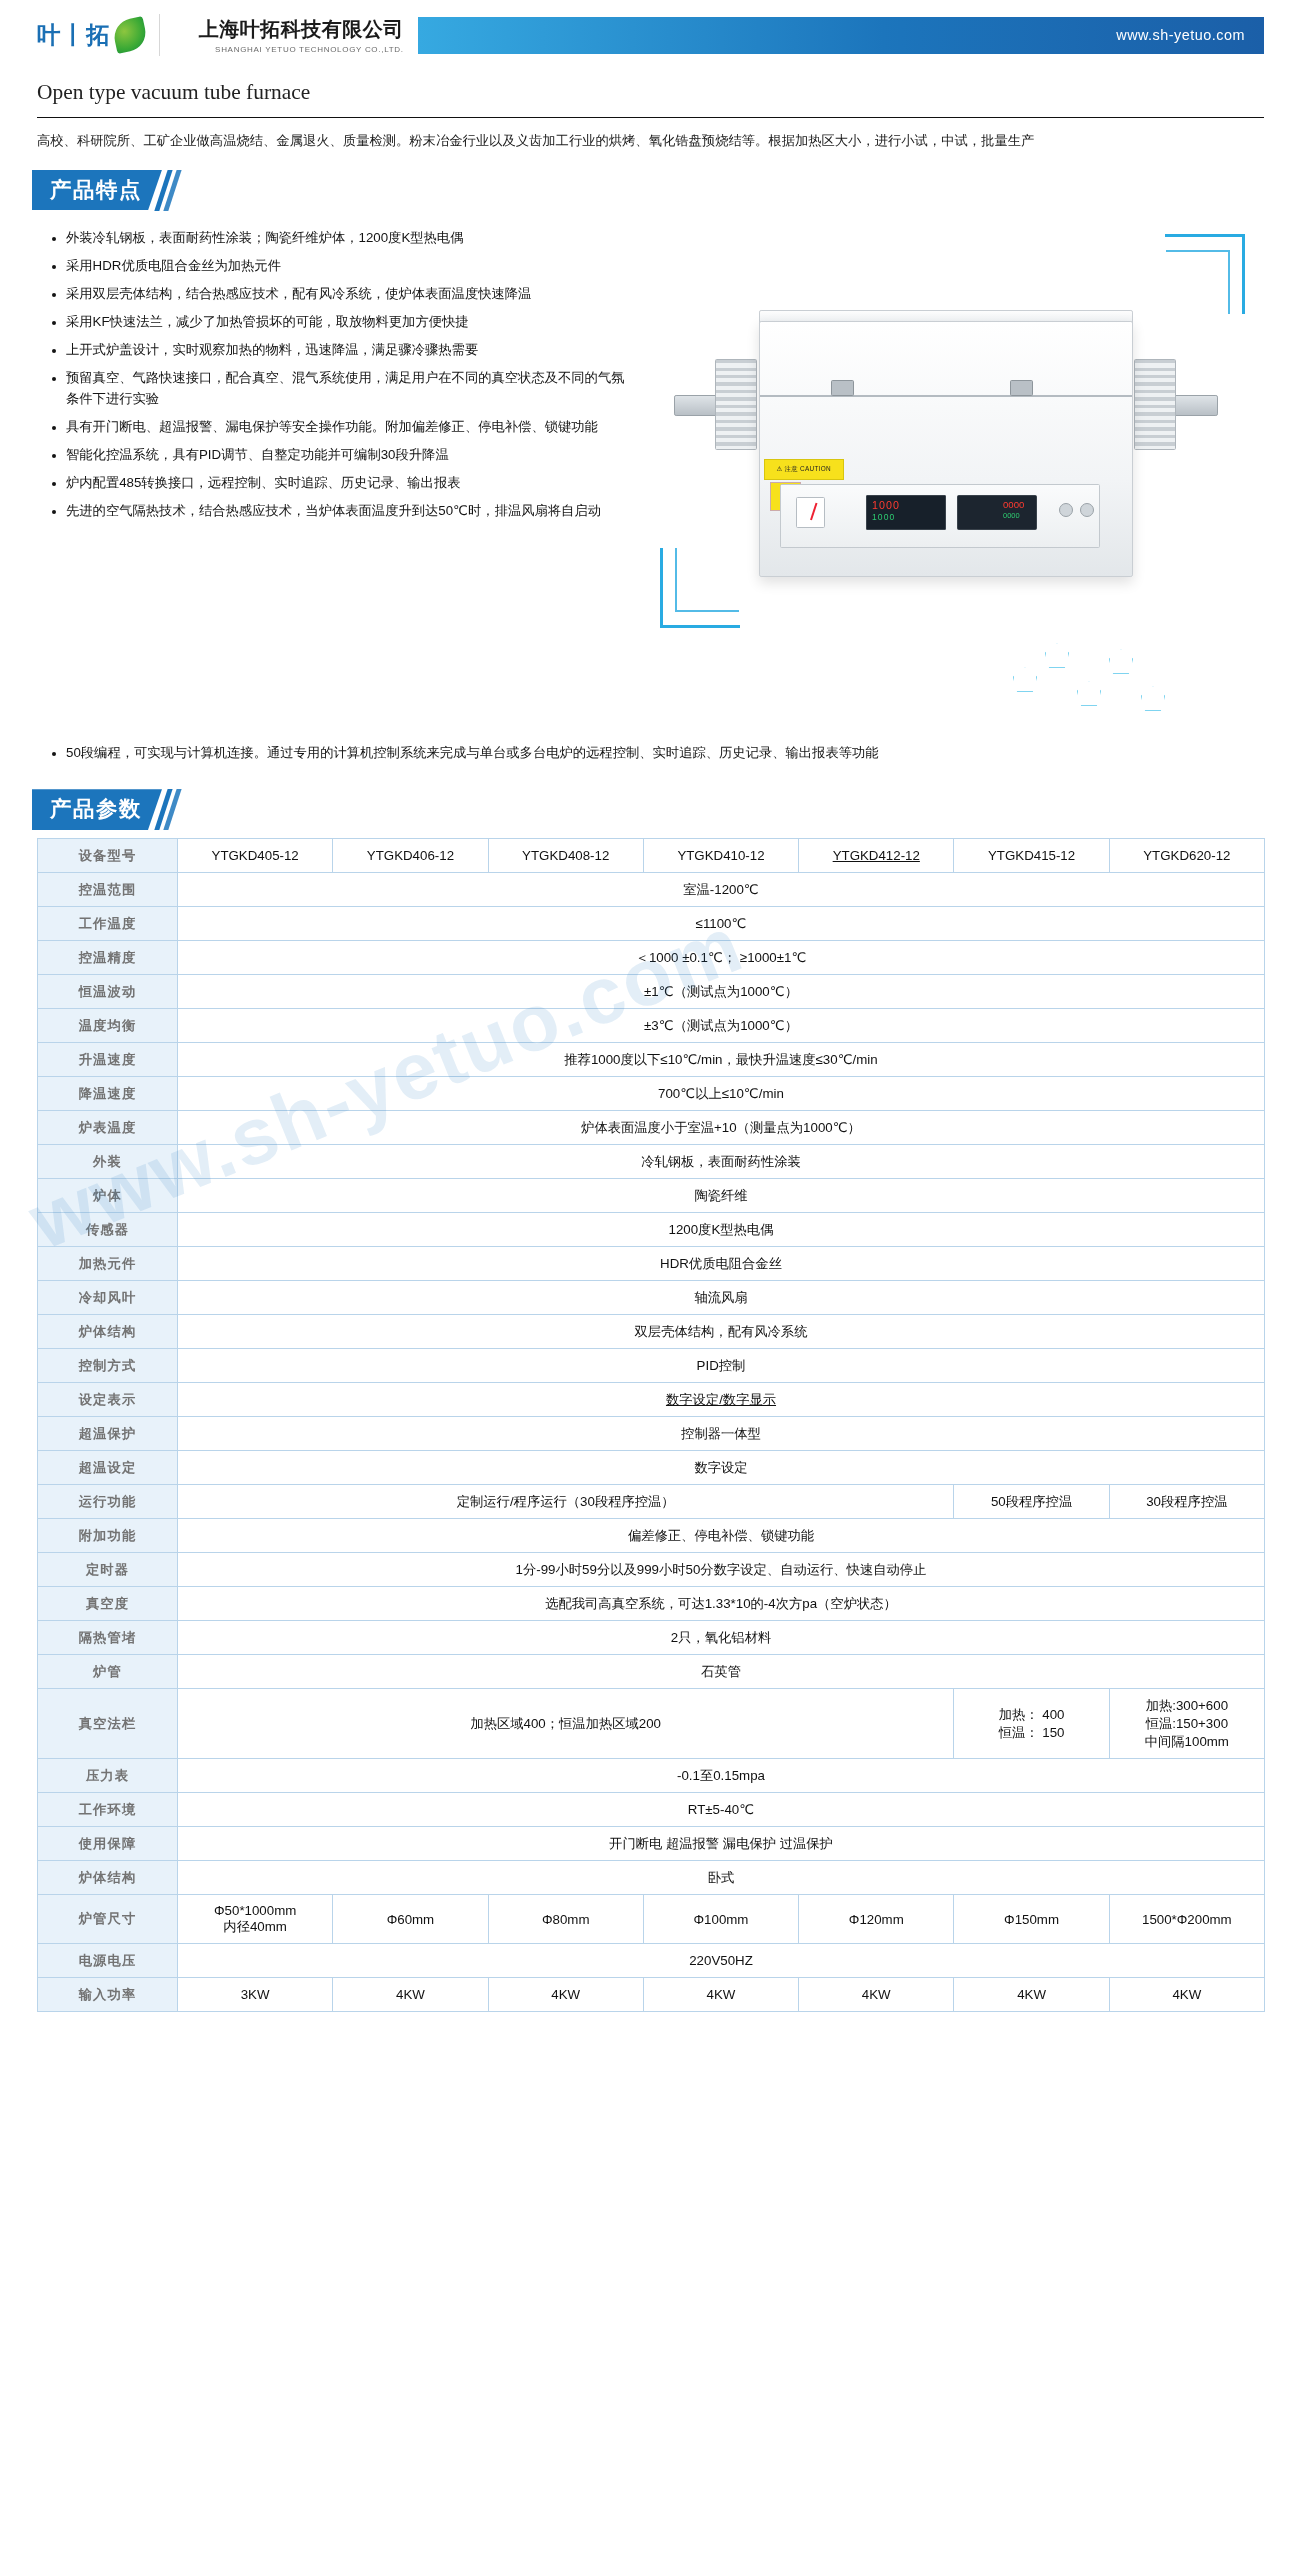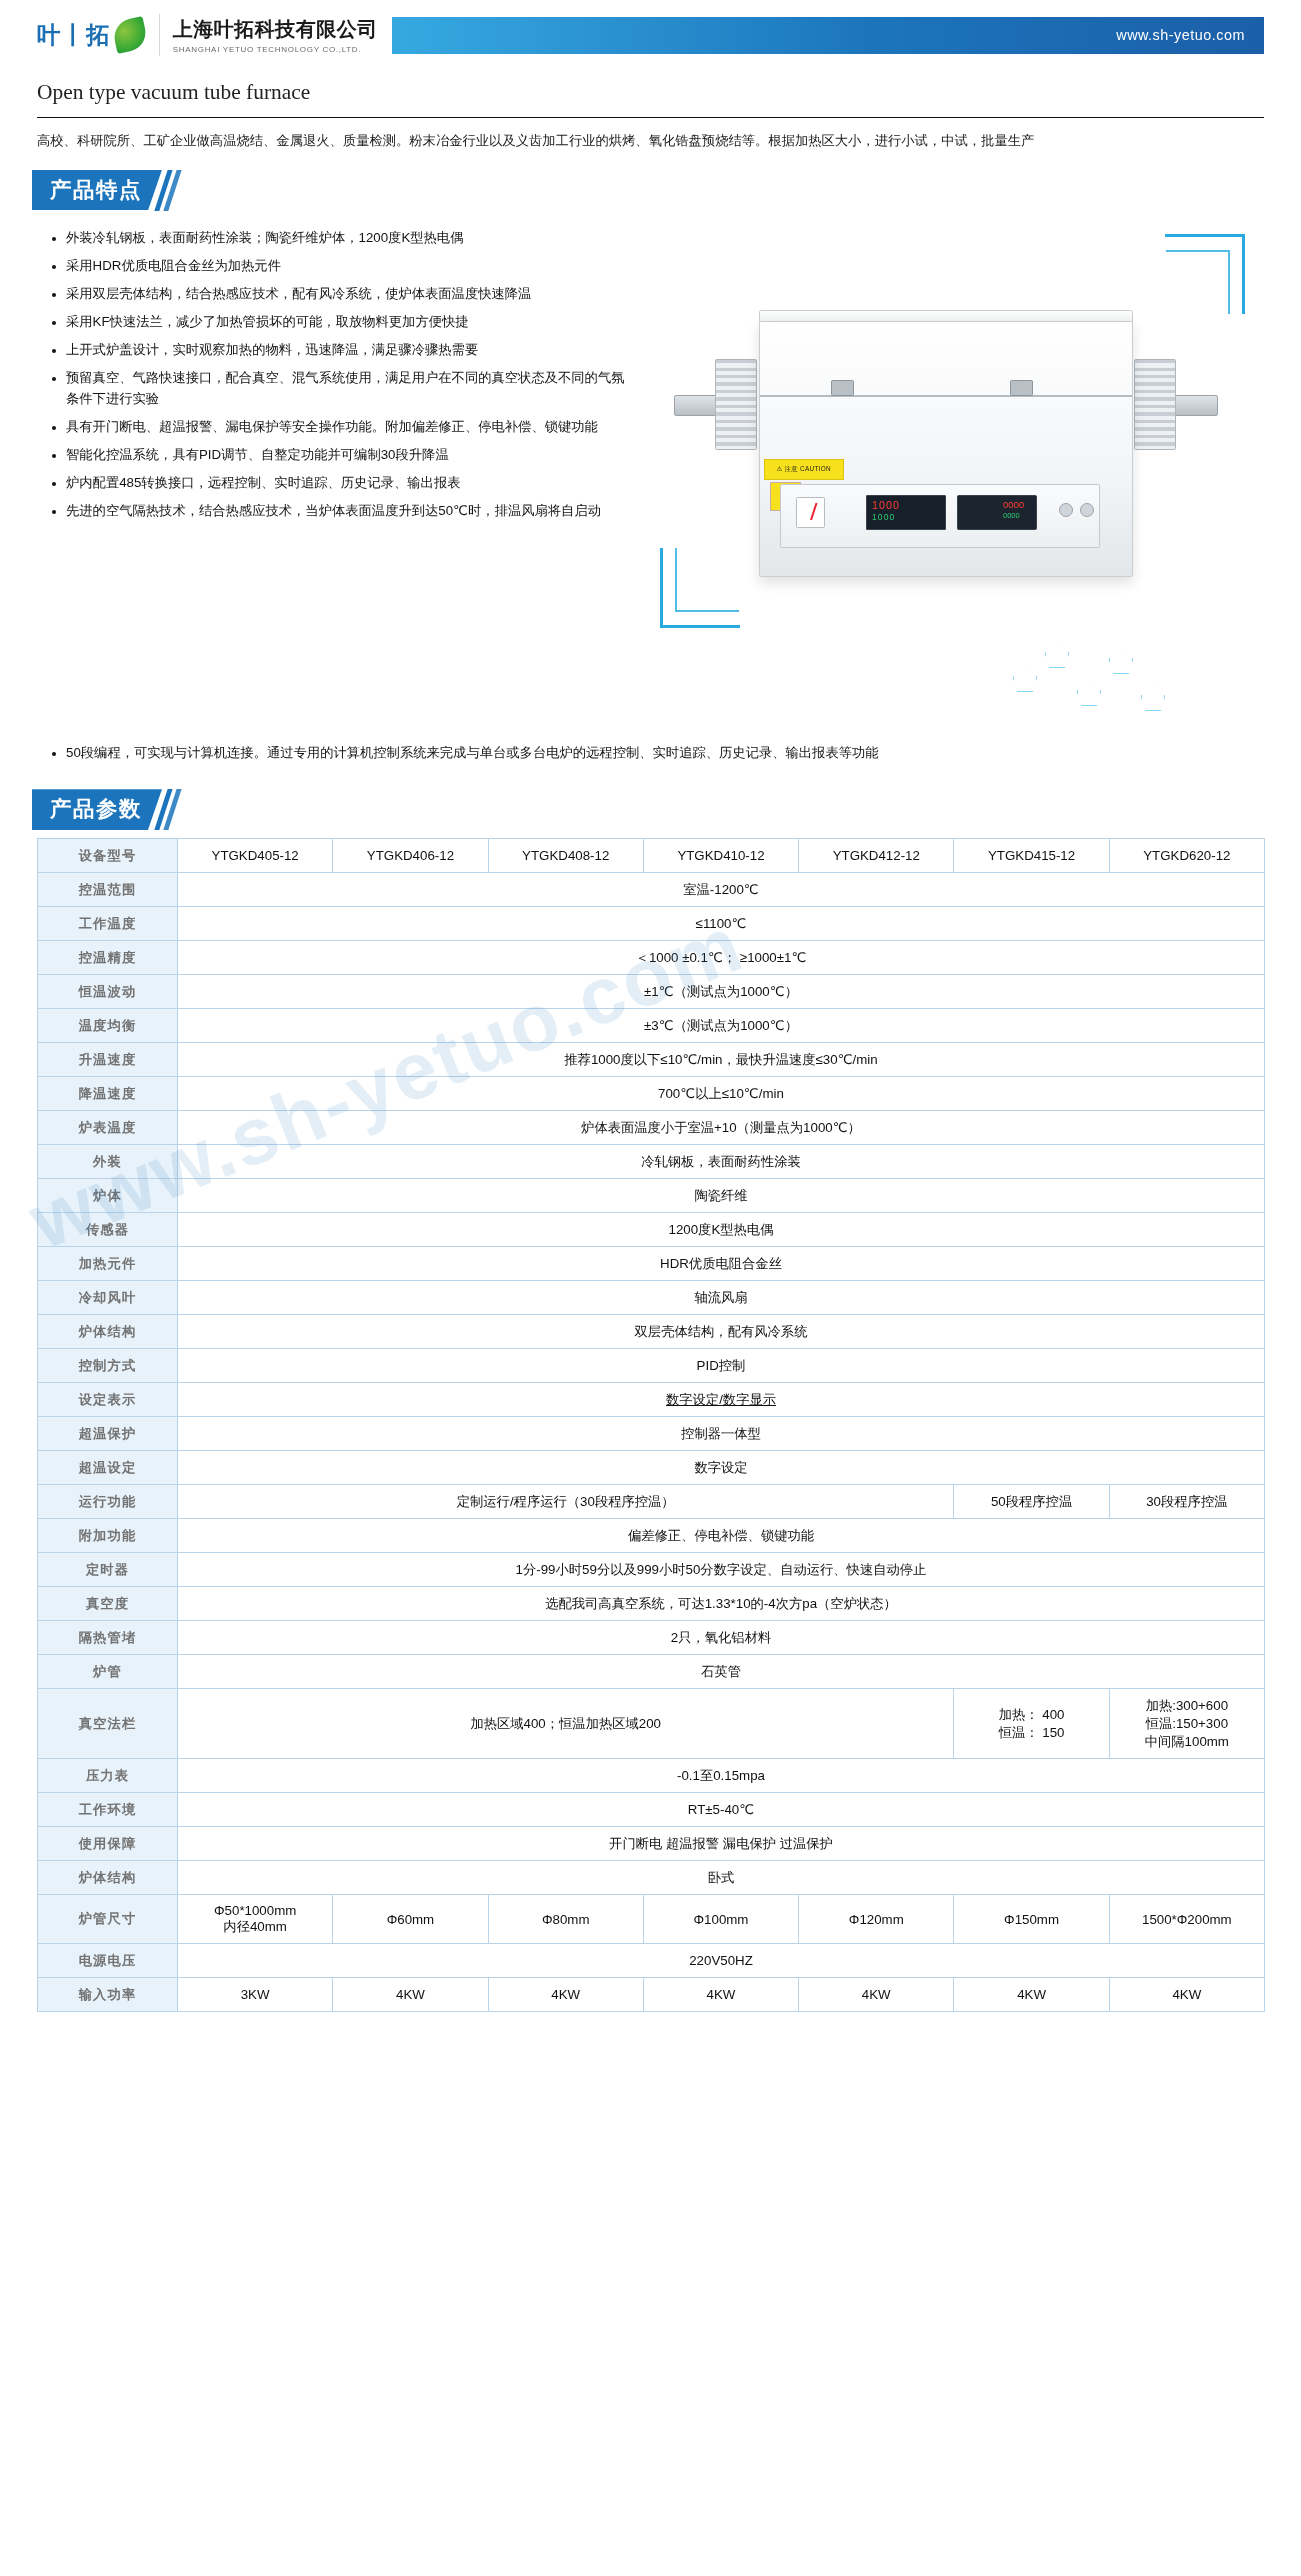--- a/index.html
+++ b/index.html
@@ -8,21 +8,21 @@
     width: 1301px;
     background: #ffffff;
     font-family: "Liberation Sans", "DejaVu Sans", sans-serif;
     color: #111;
     -webkit-font-smoothing: antialiased;
   }
   .page { position: relative; width: 1301px; min-height:2576px; padding: 0 0 21.4px 0; overflow:hidden; }
 
   
   .header { display:flex; align-items:center; padding: 14px 37px 0 37px; }
-  .logo-block { display:flex; align-items:center; gap:1px; }
+  .logo-block { display:flex; align-items:center; gap:27px;text-align:right; }
   .logo-mark {
     position:relative; width:123px; height:42px; flex:none;
     border-right: 1.1px solid #d7d7d7;
     display:flex; align-items:center;
   }
   .logo-cn {
     font-size: 23.5px; font-weight:700; color:#1a6fb4; letter-spacing:1.1px;
     font-family:"DejaVu Sans","Liberation Sans",sans-serif;
   }
   .logo-leaf {
@@ -263,21 +263,21 @@
 
   <div class="table-zone">
     <table class="spec">
       <tbody id="spec-body">
           <tr>
             <td class="label">设备型号</td>
             <td style="white-space: pre-line;">YTGKD405-12</td>
             <td style="white-space: pre-line;">YTGKD406-12</td>
             <td style="white-space: pre-line;">YTGKD408-12</td>
             <td style="white-space: pre-line;">YTGKD410-12</td>
-            <td style="white-space: pre-line;">YTGKD412-12</td>
+            <td style="white-space: pre-line; text-decoration: underline;">YTGKD412-12</td>
             <td style="white-space: pre-line;">YTGKD415-12</td>
             <td style="white-space: pre-line;">YTGKD620-12</td>
           </tr>
           <tr>
             <td class="label">控温范围</td>
             <td colspan="7" style="white-space: pre-line;">室温-1200℃</td>
           </tr>
           <tr>
             <td class="label">工作温度</td>
             <td colspan="7" style="white-space: pre-line;">≤1100℃</td>

